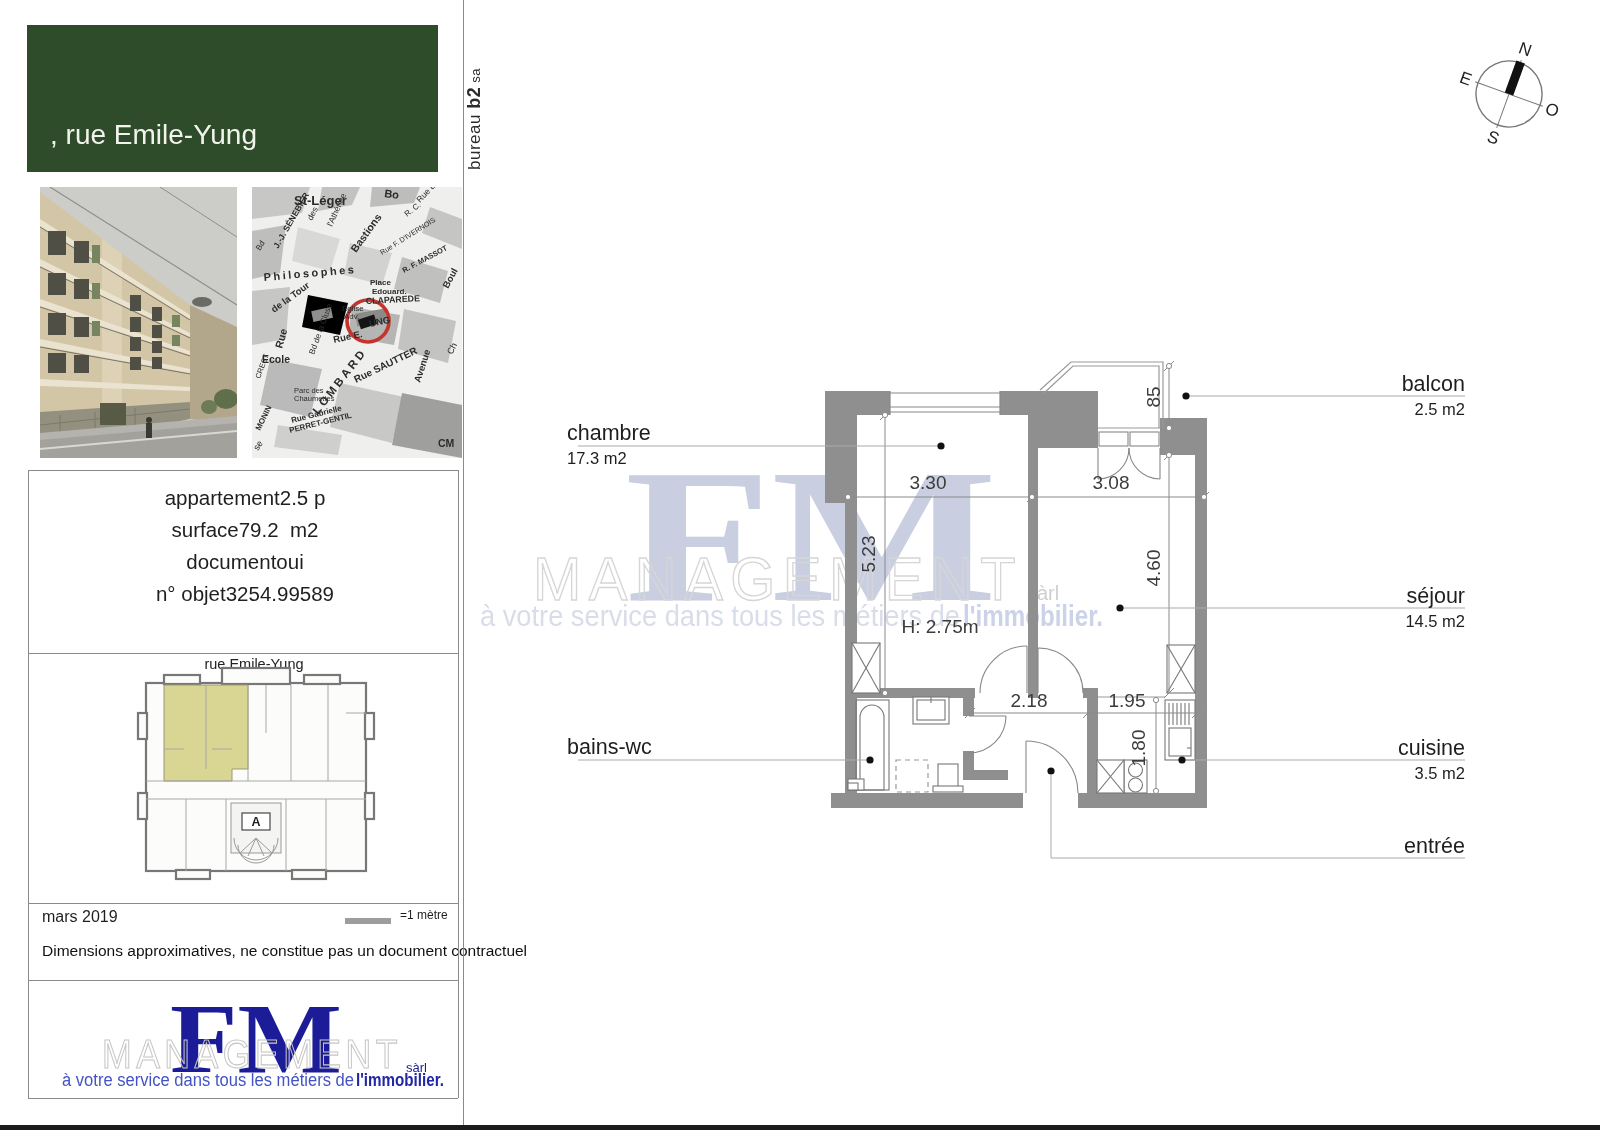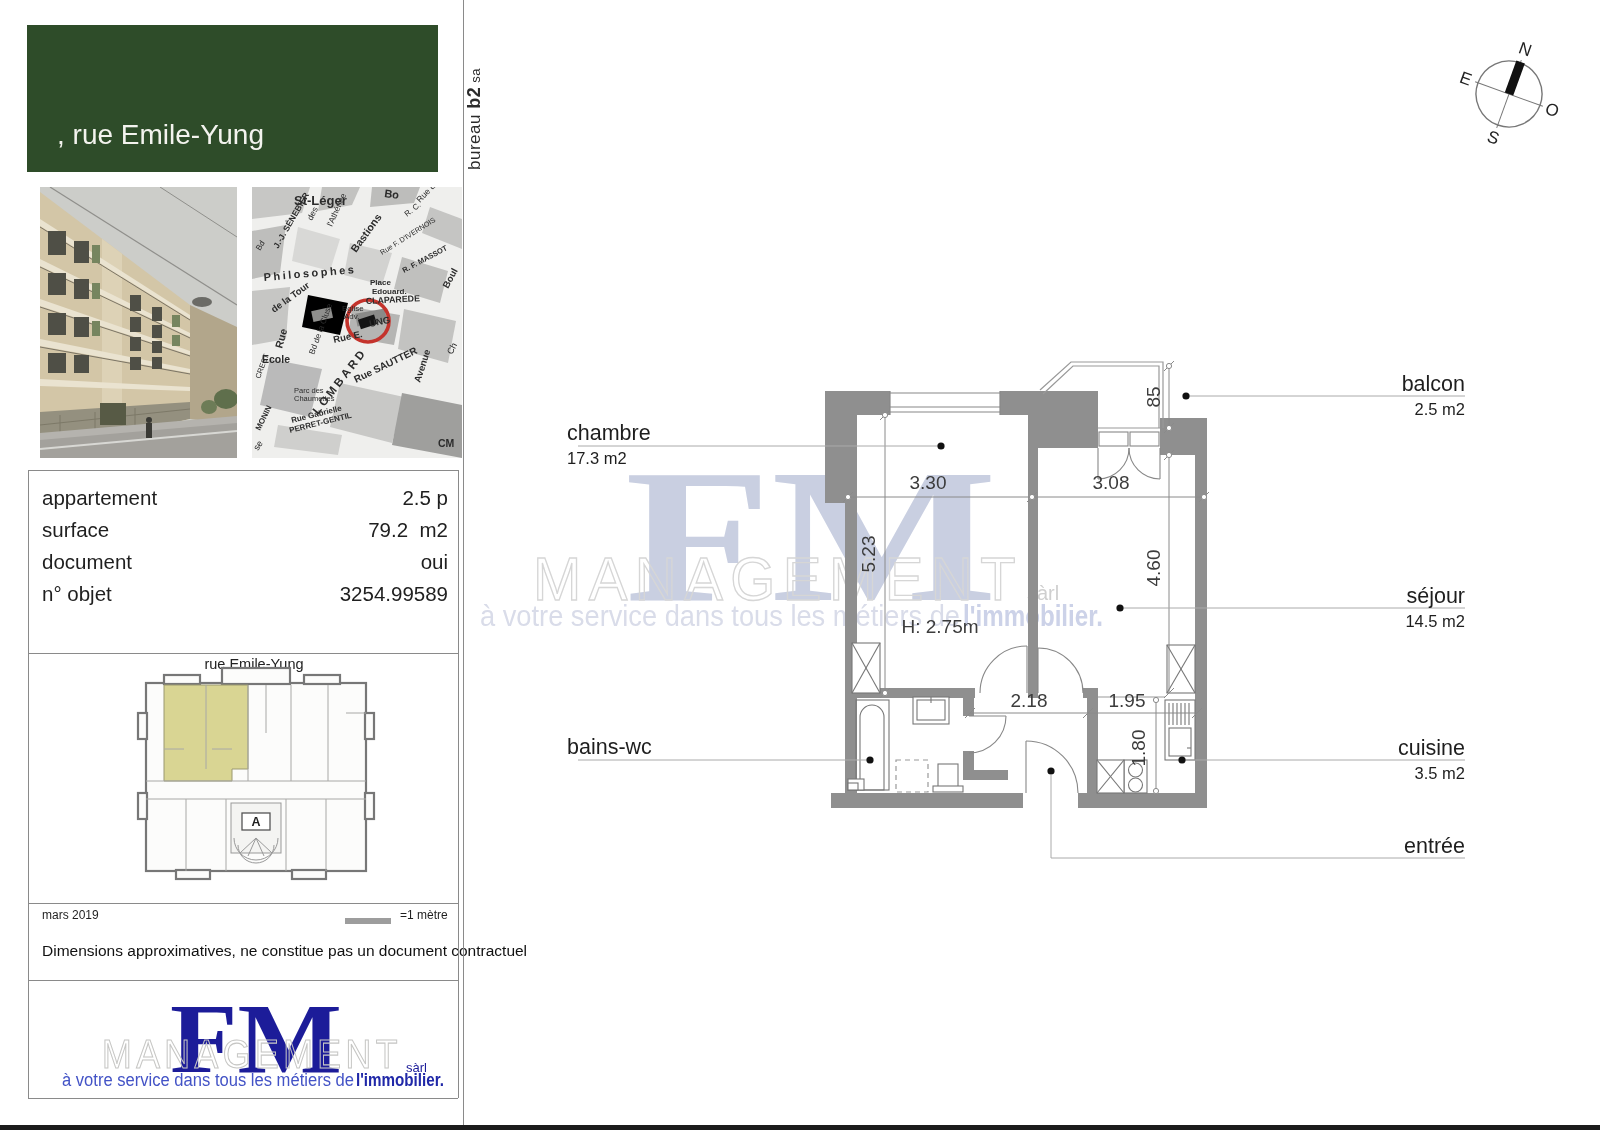--- a/index.html
+++ b/index.html
@@ -1,32 +1,32 @@
 <!DOCTYPE html>
 <html><head>
 <meta charset="utf-8">
 <style>
   html,body{margin:0;padding:0;background:#e8e8e8;}
   .page{position:relative;width:1600px;height:1130px;background:#ffffff;overflow:hidden;
         font-family:"Liberation Sans", sans-serif;color:#1f1f1f;}
   .hline{position:absolute;height:1px;background:#8a8a8a;}
   .vline{position:absolute;width:1px;background:#8a8a8a;}
   .green-header{position:absolute;left:27px;top:25px;width:411px;height:147px;background:#2e4c29;
-        color:#f3f3ee;font-size:28px;line-height:37px;padding-top:17px;padding-left:30px;
+        color:#f3f3ee;font-size:28px;line-height:37px;padding-top:17px;padding-left:23px;
         box-sizing:border-box;white-space:pre;}
   .bureau{position:absolute;left:464px;top:170px;transform-origin:0 0;transform:rotate(-90deg);
         width:142px;height:36px;font-size:17px;color:#2b2b2b;letter-spacing:.5px;}
   .bureau b{font-size:18px;}
   .bureau .sa{font-size:13px;}
   .info-table{position:absolute;left:28px;top:470px;width:430px;height:183px;box-sizing:border-box;
         padding:12px 10px 0 14px;font-size:20.5px;}
-  .info-row{display:flex;justify-content:space-between;height:32px;align-items:center;}
+  .info-row{display:flex;justify-content:center;height:32px;align-items:center;}
   .info-row .val{white-space:pre;}
   .mini-plan-wrap{position:absolute;left:36px;top:653px;width:430px;height:250px;}
-  .date-row{position:absolute;left:42px;top:908px;font-size:12px;}
+  .date-row{position:absolute;left:42px;top:908px;font-size:16px;}
   .scale-bar{position:absolute;left:345px;top:918px;width:46px;height:6px;background:#9d9d9d;}
   .scale-label{position:absolute;left:400px;top:908px;font-size:12px;}
   .disclaimer{position:absolute;left:42px;top:942px;font-size:15.5px;color:#111;}
   .photo-wrap{position:absolute;left:40px;top:187px;width:197px;height:271px;}
   .map-wrap{position:absolute;left:252px;top:187px;width:210px;height:271px;border-radius:9px;}
   .logo-wrap{position:absolute;left:28px;top:980px;width:430px;height:118px;}
   .compass-wrap{position:absolute;left:1437px;top:28px;width:150px;height:150px;}
   .plan-wrap{position:absolute;left:463px;top:0;width:1137px;height:1130px;}
   .bottom-strip{position:absolute;left:0;top:1125px;width:1600px;height:5px;background:#1c1c1c;}
   svg text{font-family:"Liberation Sans", sans-serif;}

